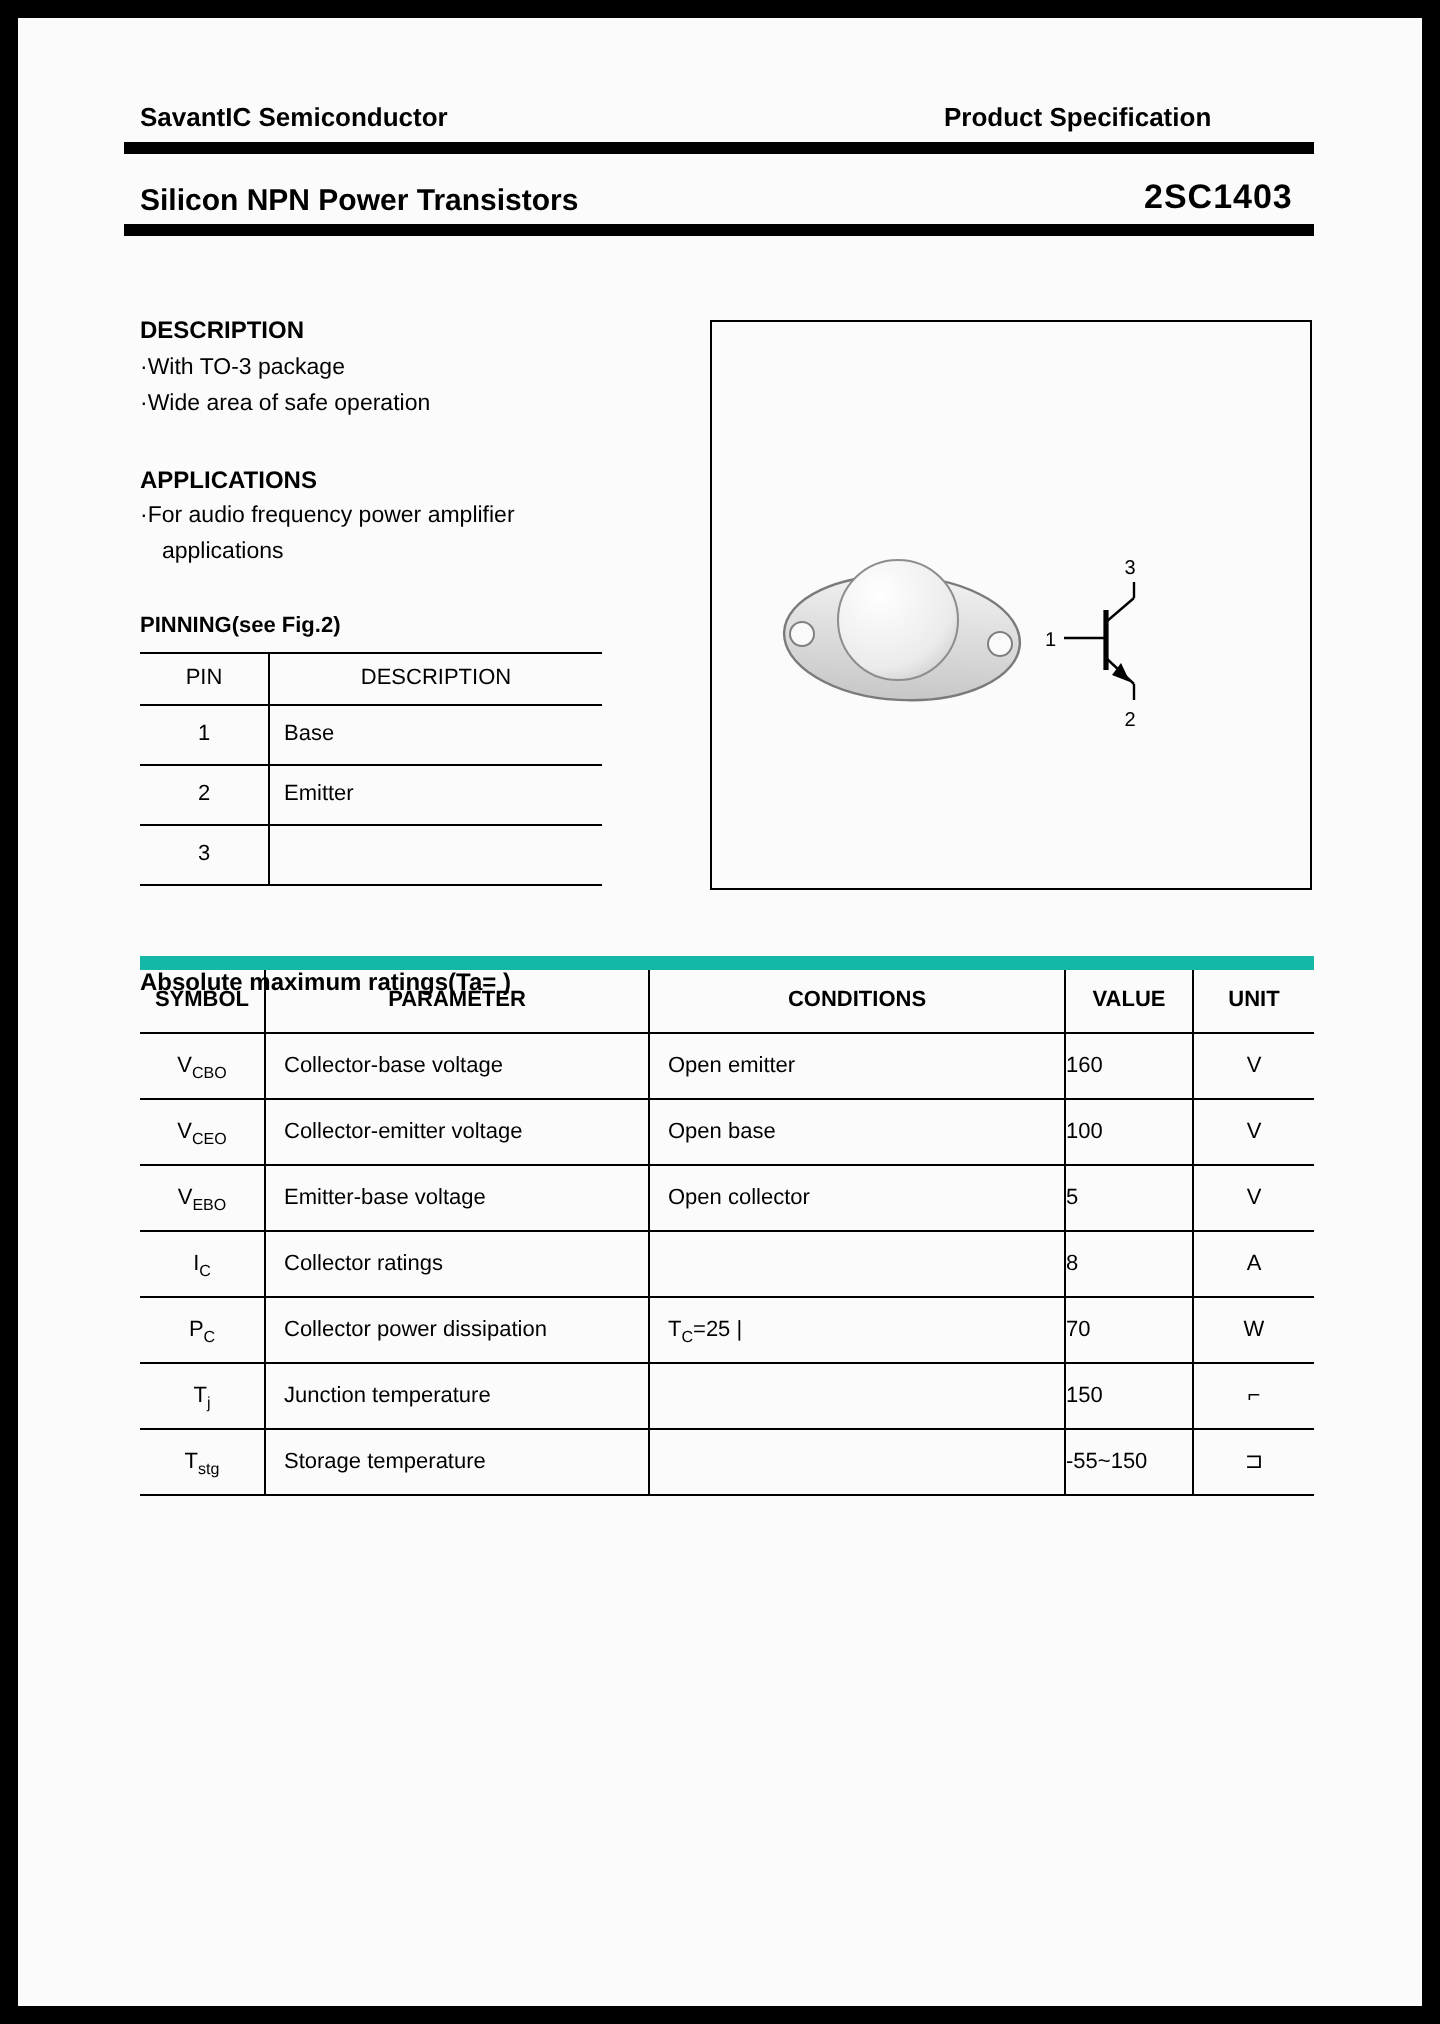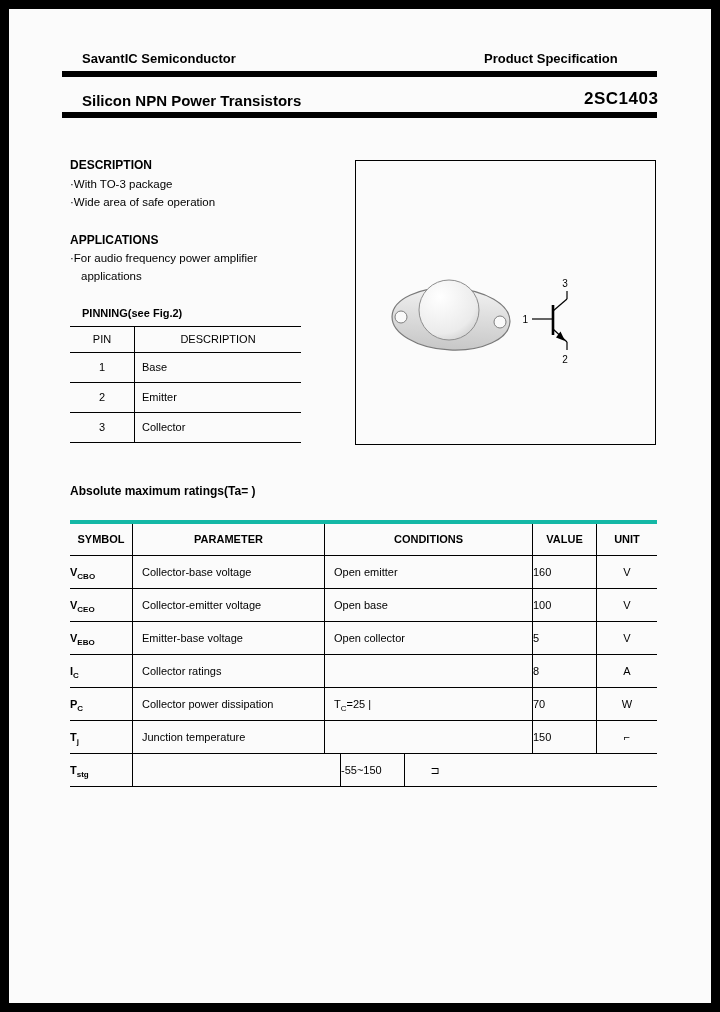--- a/index.html
+++ b/index.html
@@ -5,21 +5,21 @@
   * { box-sizing: border-box; margin: 0; padding: 0; }
   html, body { width: 720px; height: 1012px; }
   body {
     position: relative;
     background: #fbfbfb;
     font-family: "Liberation Sans", "DejaVu Sans", sans-serif;
     color: #000;
     overflow: hidden;
   }
   .abs { position: absolute; }
-  .b { font-weight: bold; margin-left: 12px; }
+  .b { font-weight: bold; }
 
   
   .frame {
     position: absolute; inset: 0;
     border: 9px solid #000;
     pointer-events: none;
     z-index: 50;
   }
 
   .rule { background: #000; height: 6px; }
@@ -50,29 +50,29 @@
     background: #fbfbfb;
   }
   .figcap {
     position: absolute; left: 0; right: 0; bottom: 14px;
     text-align: center; font-size: 11px; font-weight: bold;
     word-spacing: 5px;
   }
 
   
   .rtable {
-    left: 70px; top: 520px; width: 587px;
-    border-top: 4px solid #14b8a6;
+    left: 70px; top: 478px; width: 587px;
+    border-top: 7px solid #14b8a6;
     font-size: 11px;
   }
   .rrow { display: flex; border-bottom: 1px solid #000; height: 33px; }
   .rrow.rhead { height: 32px; }
   .rc { line-height: 32px; white-space: nowrap; overflow: hidden; }
   .rhead .rc { line-height: 31px; font-weight: bold; text-align: center; padding-left: 0; }
-  .rc-sym  { width: 63px;  border-right: 1px solid #000; text-align: left; font-weight: bold; }
+  .rc-sym  { width: 63px;  border-right: 1px solid #000; text-align: center; }
   .rc-par  { width: 192px; border-right: 1px solid #000; padding-left: 9px; }
   .rc-con  { width: 208px; border-right: 1px solid #000; padding-left: 9px; }
   .rc-val  { width: 64px;  border-right: 1px solid #000; }
   .rc-unit { width: 60px;  text-align: center; }
   sub { font-size: 8px; }
 </style>
 </head>
 <body>
 
 <div class="frame"></div>
@@ -102,21 +102,20 @@
   <div class="prow">
     <div class="pc1">1</div>
     <div class="pc2">Base</div>
   </div>
   <div class="prow">
     <div class="pc1">2</div>
     <div class="pc2">Emitter</div>
   </div>
   <div class="prow">
     <div class="pc1">3</div>
-    <div class="pc2">Collector</div>
   </div>
 </div>
 
 <div class="abs figbox">
   <svg width="299" height="283" viewBox="0 0 299 283">
     <defs>
       <linearGradient id="gFlange" x1="0" y1="0" x2="0" y2="1">
         <stop offset="0" stop-color="#f1f1f1"></stop>
         <stop offset="1" stop-color="#c7c7c7"></stop>
       </linearGradient>
@@ -205,17 +204,18 @@
   <div class="rrow">
     <div class="rc rc-sym"><span>T</span><sub>j</sub></div>
     <div class="rc rc-par">Junction temperature</div>
     <div class="rc rc-con"><span></span><sub></sub><span></span></div>
     <div class="rc rc-val">150</div>
     <div class="rc rc-unit">⌐</div>
   </div>
 
   <div class="rrow">
     <div class="rc rc-sym"><span>T</span><sub>stg</sub></div>
+    <div class="rc rc-par">Storage temperature</div>
     <div class="rc rc-con"><span></span><sub></sub><span></span></div>
     <div class="rc rc-val">-55~150</div>
     <div class="rc rc-unit">⊐</div>
   </div>
 </div>
 
 </body></html>

